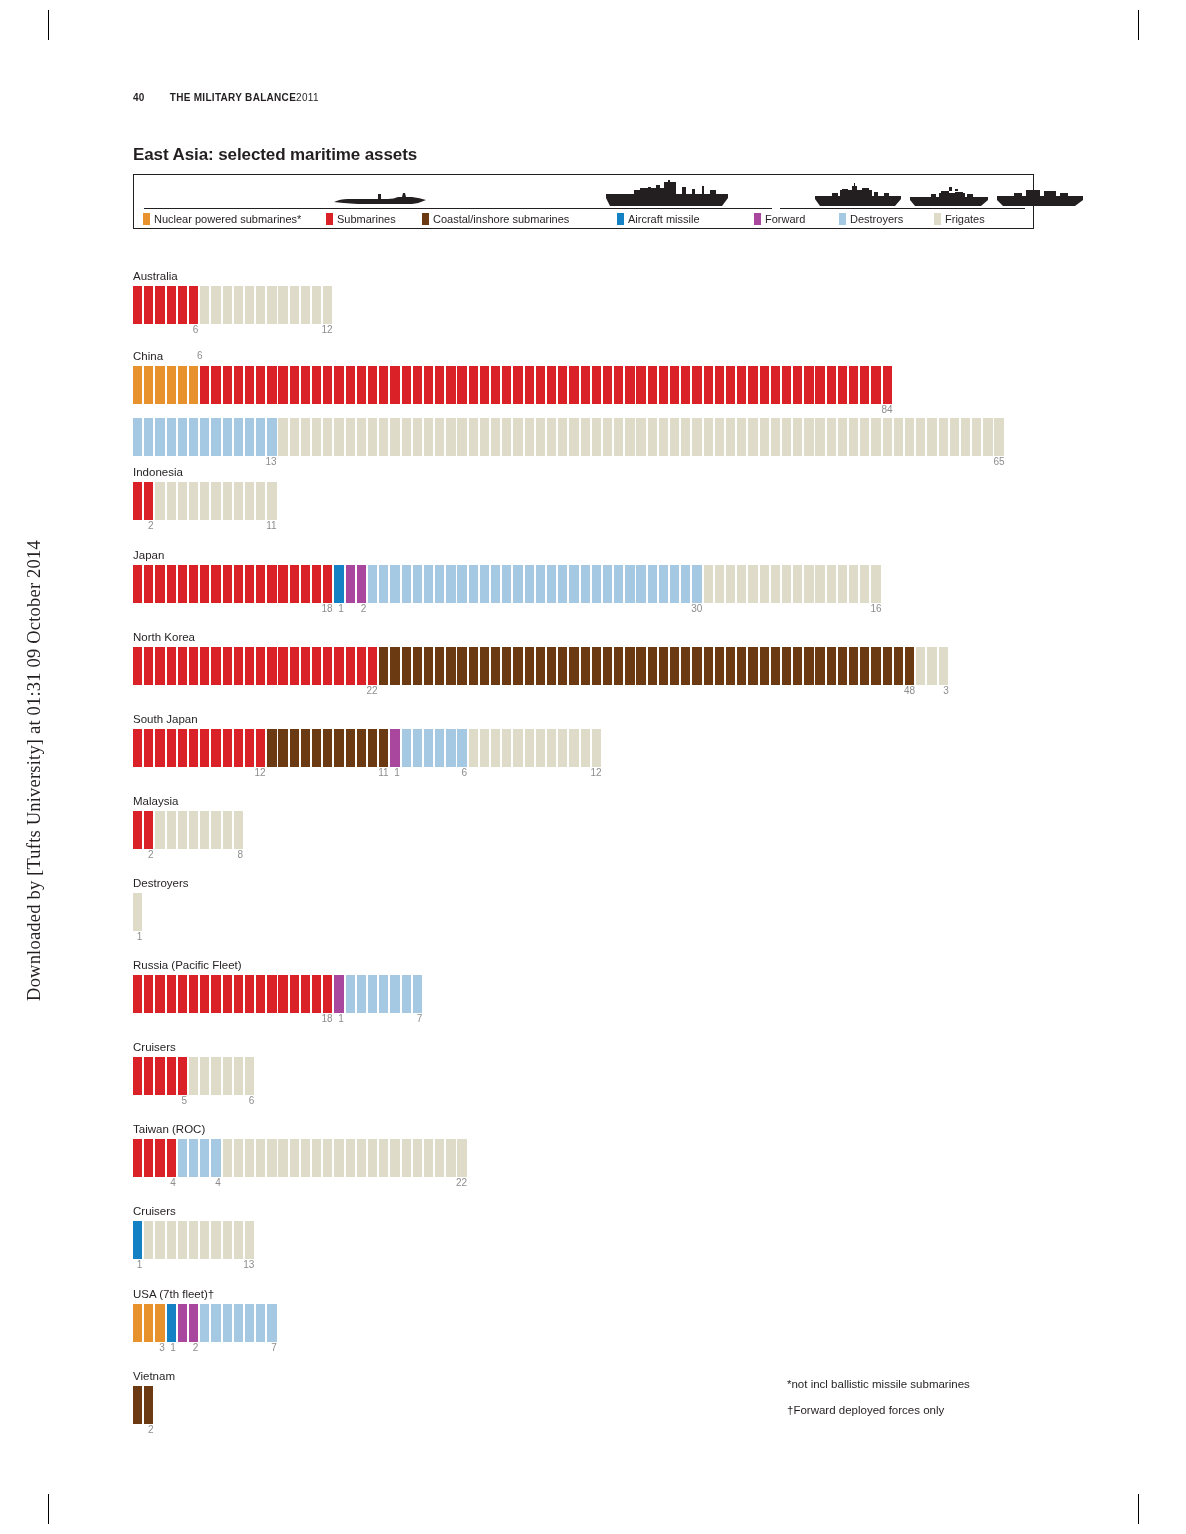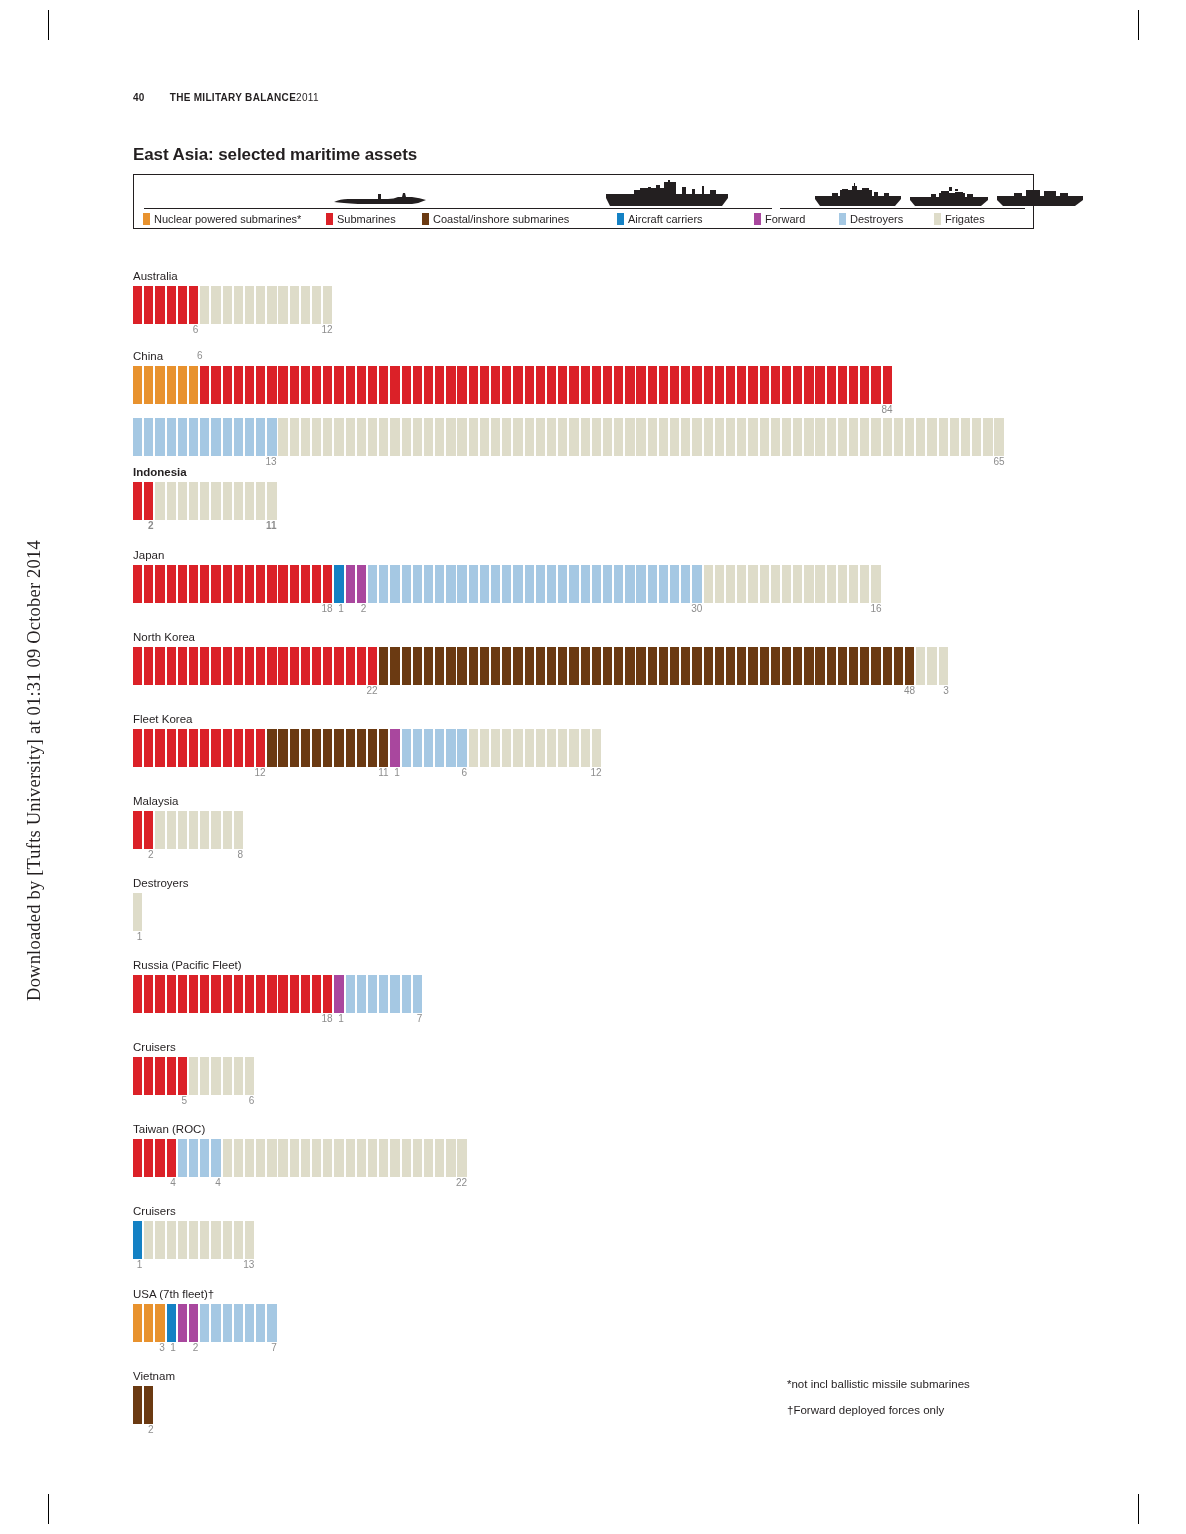--- a/index.html
+++ b/index.html
@@ -180,21 +180,21 @@
     <div class="legend-item" style="left:192px;">
       <span class="legend-swatch" style="background:#DB2128;"></span>
       <span class="legend-label">Submarines</span>
     </div>
     <div class="legend-item" style="left:288px;">
       <span class="legend-swatch" style="background:#6B3A12;"></span>
       <span class="legend-label">Coastal/inshore submarines</span>
     </div>
     <div class="legend-item" style="left:483px;">
       <span class="legend-swatch" style="background:#1481C4;"></span>
-      <span class="legend-label">Aircraft carriers</span>
+      <span class="legend-label">Aircraft missile</span>
     </div>
     <div class="legend-item" style="left:620px;">
       <span class="legend-swatch" style="background:#A9479E;"></span>
       <span class="legend-label">Forward</span>
     </div>
     <div class="legend-item" style="left:705px;">
       <span class="legend-swatch" style="background:#A5C8E3;"></span>
       <span class="legend-label">Destroyers</span>
     </div>
     <div class="legend-item" style="left:800px;">
@@ -225,21 +225,21 @@
         <div class="tick" style="left: 747.7px; width: 12px; text-align: right;">84</div>
       </div>
       <div class="bar-line">
         <div class="bar-track"><span class="seg" style="background: rgb(165, 200, 227); width: 9.3px; margin-right: 1.9px;"></span><span class="seg" style="background: rgb(165, 200, 227); width: 9.3px; margin-right: 1.9px;"></span><span class="seg" style="background: rgb(165, 200, 227); width: 9.3px; margin-right: 1.9px;"></span><span class="seg" style="background: rgb(165, 200, 227); width: 9.3px; margin-right: 1.9px;"></span><span class="seg" style="background: rgb(165, 200, 227); width: 9.3px; margin-right: 1.9px;"></span><span class="seg" style="background: rgb(165, 200, 227); width: 9.3px; margin-right: 1.9px;"></span><span class="seg" style="background: rgb(165, 200, 227); width: 9.3px; margin-right: 1.9px;"></span><span class="seg" style="background: rgb(165, 200, 227); width: 9.3px; margin-right: 1.9px;"></span><span class="seg" style="background: rgb(165, 200, 227); width: 9.3px; margin-right: 1.9px;"></span><span class="seg" style="background: rgb(165, 200, 227); width: 9.3px; margin-right: 1.9px;"></span><span class="seg" style="background: rgb(165, 200, 227); width: 9.3px; margin-right: 1.9px;"></span><span class="seg" style="background: rgb(165, 200, 227); width: 9.3px; margin-right: 1.9px;"></span><span class="seg" style="background: rgb(165, 200, 227); width: 9.3px; margin-right: 1.9px;"></span><span class="seg" style="background: rgb(222, 220, 201); width: 9.3px; margin-right: 1.9px;"></span><span class="seg" style="background: rgb(222, 220, 201); width: 9.3px; margin-right: 1.9px;"></span><span class="seg" style="background: rgb(222, 220, 201); width: 9.3px; margin-right: 1.9px;"></span><span class="seg" style="background: rgb(222, 220, 201); width: 9.3px; margin-right: 1.9px;"></span><span class="seg" style="background: rgb(222, 220, 201); width: 9.3px; margin-right: 1.9px;"></span><span class="seg" style="background: rgb(222, 220, 201); width: 9.3px; margin-right: 1.9px;"></span><span class="seg" style="background: rgb(222, 220, 201); width: 9.3px; margin-right: 1.9px;"></span><span class="seg" style="background: rgb(222, 220, 201); width: 9.3px; margin-right: 1.9px;"></span><span class="seg" style="background: rgb(222, 220, 201); width: 9.3px; margin-right: 1.9px;"></span><span class="seg" style="background: rgb(222, 220, 201); width: 9.3px; margin-right: 1.9px;"></span><span class="seg" style="background: rgb(222, 220, 201); width: 9.3px; margin-right: 1.9px;"></span><span class="seg" style="background: rgb(222, 220, 201); width: 9.3px; margin-right: 1.9px;"></span><span class="seg" style="background: rgb(222, 220, 201); width: 9.3px; margin-right: 1.9px;"></span><span class="seg" style="background: rgb(222, 220, 201); width: 9.3px; margin-right: 1.9px;"></span><span class="seg" style="background: rgb(222, 220, 201); width: 9.3px; margin-right: 1.9px;"></span><span class="seg" style="background: rgb(222, 220, 201); width: 9.3px; margin-right: 1.9px;"></span><span class="seg" style="background: rgb(222, 220, 201); width: 9.3px; margin-right: 1.9px;"></span><span class="seg" style="background: rgb(222, 220, 201); width: 9.3px; margin-right: 1.9px;"></span><span class="seg" style="background: rgb(222, 220, 201); width: 9.3px; margin-right: 1.9px;"></span><span class="seg" style="background: rgb(222, 220, 201); width: 9.3px; margin-right: 1.9px;"></span><span class="seg" style="background: rgb(222, 220, 201); width: 9.3px; margin-right: 1.9px;"></span><span class="seg" style="background: rgb(222, 220, 201); width: 9.3px; margin-right: 1.9px;"></span><span class="seg" style="background: rgb(222, 220, 201); width: 9.3px; margin-right: 1.9px;"></span><span class="seg" style="background: rgb(222, 220, 201); width: 9.3px; margin-right: 1.9px;"></span><span class="seg" style="background: rgb(222, 220, 201); width: 9.3px; margin-right: 1.9px;"></span><span class="seg" style="background: rgb(222, 220, 201); width: 9.3px; margin-right: 1.9px;"></span><span class="seg" style="background: rgb(222, 220, 201); width: 9.3px; margin-right: 1.9px;"></span><span class="seg" style="background: rgb(222, 220, 201); width: 9.3px; margin-right: 1.9px;"></span><span class="seg" style="background: rgb(222, 220, 201); width: 9.3px; margin-right: 1.9px;"></span><span class="seg" style="background: rgb(222, 220, 201); width: 9.3px; margin-right: 1.9px;"></span><span class="seg" style="background: rgb(222, 220, 201); width: 9.3px; margin-right: 1.9px;"></span><span class="seg" style="background: rgb(222, 220, 201); width: 9.3px; margin-right: 1.9px;"></span><span class="seg" style="background: rgb(222, 220, 201); width: 9.3px; margin-right: 1.9px;"></span><span class="seg" style="background: rgb(222, 220, 201); width: 9.3px; margin-right: 1.9px;"></span><span class="seg" style="background: rgb(222, 220, 201); width: 9.3px; margin-right: 1.9px;"></span><span class="seg" style="background: rgb(222, 220, 201); width: 9.3px; margin-right: 1.9px;"></span><span class="seg" style="background: rgb(222, 220, 201); width: 9.3px; margin-right: 1.9px;"></span><span class="seg" style="background: rgb(222, 220, 201); width: 9.3px; margin-right: 1.9px;"></span><span class="seg" style="background: rgb(222, 220, 201); width: 9.3px; margin-right: 1.9px;"></span><span class="seg" style="background: rgb(222, 220, 201); width: 9.3px; margin-right: 1.9px;"></span><span class="seg" style="background: rgb(222, 220, 201); width: 9.3px; margin-right: 1.9px;"></span><span class="seg" style="background: rgb(222, 220, 201); width: 9.3px; margin-right: 1.9px;"></span><span class="seg" style="background: rgb(222, 220, 201); width: 9.3px; margin-right: 1.9px;"></span><span class="seg" style="background: rgb(222, 220, 201); width: 9.3px; margin-right: 1.9px;"></span><span class="seg" style="background: rgb(222, 220, 201); width: 9.3px; margin-right: 1.9px;"></span><span class="seg" style="background: rgb(222, 220, 201); width: 9.3px; margin-right: 1.9px;"></span><span class="seg" style="background: rgb(222, 220, 201); width: 9.3px; margin-right: 1.9px;"></span><span class="seg" style="background: rgb(222, 220, 201); width: 9.3px; margin-right: 1.9px;"></span><span class="seg" style="background: rgb(222, 220, 201); width: 9.3px; margin-right: 1.9px;"></span><span class="seg" style="background: rgb(222, 220, 201); width: 9.3px; margin-right: 1.9px;"></span><span class="seg" style="background: rgb(222, 220, 201); width: 9.3px; margin-right: 1.9px;"></span><span class="seg" style="background: rgb(222, 220, 201); width: 9.3px; margin-right: 1.9px;"></span><span class="seg" style="background: rgb(222, 220, 201); width: 9.3px; margin-right: 1.9px;"></span><span class="seg" style="background: rgb(222, 220, 201); width: 9.3px; margin-right: 1.9px;"></span><span class="seg" style="background: rgb(222, 220, 201); width: 9.3px; margin-right: 1.9px;"></span><span class="seg" style="background: rgb(222, 220, 201); width: 9.3px; margin-right: 1.9px;"></span><span class="seg" style="background: rgb(222, 220, 201); width: 9.3px; margin-right: 1.9px;"></span><span class="seg" style="background: rgb(222, 220, 201); width: 9.3px; margin-right: 1.9px;"></span><span class="seg" style="background: rgb(222, 220, 201); width: 9.3px; margin-right: 1.9px;"></span><span class="seg" style="background: rgb(222, 220, 201); width: 9.3px; margin-right: 1.9px;"></span><span class="seg" style="background: rgb(222, 220, 201); width: 9.3px; margin-right: 1.9px;"></span><span class="seg" style="background: rgb(222, 220, 201); width: 9.3px; margin-right: 1.9px;"></span><span class="seg" style="background: rgb(222, 220, 201); width: 9.3px; margin-right: 1.9px;"></span><span class="seg" style="background: rgb(222, 220, 201); width: 9.3px; margin-right: 1.9px;"></span><span class="seg" style="background: rgb(222, 220, 201); width: 9.3px; margin-right: 1.9px;"></span></div>
       </div>
       <div class="tick-row">
         <div class="tick" style="left: 131.7px; width: 12px; text-align: right;">13</div>
         <div class="tick" style="left: 859.7px; width: 12px; text-align: right;">65</div>
       </div>
     </div>
-    <div class="country-row" style="top: 466px; font-weight: bold;">
+    <div class="country-row" style="top: 466px;">
       <div class="country-name">Indonesia</div>
       <div class="bar-line">
         <div class="bar-track"><span class="seg" style="background: rgb(219, 33, 40); width: 9.3px; margin-right: 1.9px;"></span><span class="seg" style="background: rgb(219, 33, 40); width: 9.3px; margin-right: 1.9px;"></span><span class="seg" style="background: rgb(222, 220, 201); width: 9.3px; margin-right: 1.9px;"></span><span class="seg" style="background: rgb(222, 220, 201); width: 9.3px; margin-right: 1.9px;"></span><span class="seg" style="background: rgb(222, 220, 201); width: 9.3px; margin-right: 1.9px;"></span><span class="seg" style="background: rgb(222, 220, 201); width: 9.3px; margin-right: 1.9px;"></span><span class="seg" style="background: rgb(222, 220, 201); width: 9.3px; margin-right: 1.9px;"></span><span class="seg" style="background: rgb(222, 220, 201); width: 9.3px; margin-right: 1.9px;"></span><span class="seg" style="background: rgb(222, 220, 201); width: 9.3px; margin-right: 1.9px;"></span><span class="seg" style="background: rgb(222, 220, 201); width: 9.3px; margin-right: 1.9px;"></span><span class="seg" style="background: rgb(222, 220, 201); width: 9.3px; margin-right: 1.9px;"></span><span class="seg" style="background: rgb(222, 220, 201); width: 9.3px; margin-right: 1.9px;"></span><span class="seg" style="background: rgb(222, 220, 201); width: 9.3px; margin-right: 1.9px;"></span></div>
       </div>
       <div class="tick-row">
         <div class="tick" style="left: 8.5px; width: 12px; text-align: right;">2</div>
         <div class="tick" style="left: 131.7px; width: 12px; text-align: right;">11</div>
       </div>
     </div>
     <div class="country-row" style="top: 549px;">
@@ -260,21 +260,21 @@
       <div class="bar-line">
         <div class="bar-track"><span class="seg" style="background: rgb(219, 33, 40); width: 9.3px; margin-right: 1.9px;"></span><span class="seg" style="background: rgb(219, 33, 40); width: 9.3px; margin-right: 1.9px;"></span><span class="seg" style="background: rgb(219, 33, 40); width: 9.3px; margin-right: 1.9px;"></span><span class="seg" style="background: rgb(219, 33, 40); width: 9.3px; margin-right: 1.9px;"></span><span class="seg" style="background: rgb(219, 33, 40); width: 9.3px; margin-right: 1.9px;"></span><span class="seg" style="background: rgb(219, 33, 40); width: 9.3px; margin-right: 1.9px;"></span><span class="seg" style="background: rgb(219, 33, 40); width: 9.3px; margin-right: 1.9px;"></span><span class="seg" style="background: rgb(219, 33, 40); width: 9.3px; margin-right: 1.9px;"></span><span class="seg" style="background: rgb(219, 33, 40); width: 9.3px; margin-right: 1.9px;"></span><span class="seg" style="background: rgb(219, 33, 40); width: 9.3px; margin-right: 1.9px;"></span><span class="seg" style="background: rgb(219, 33, 40); width: 9.3px; margin-right: 1.9px;"></span><span class="seg" style="background: rgb(219, 33, 40); width: 9.3px; margin-right: 1.9px;"></span><span class="seg" style="background: rgb(219, 33, 40); width: 9.3px; margin-right: 1.9px;"></span><span class="seg" style="background: rgb(219, 33, 40); width: 9.3px; margin-right: 1.9px;"></span><span class="seg" style="background: rgb(219, 33, 40); width: 9.3px; margin-right: 1.9px;"></span><span class="seg" style="background: rgb(219, 33, 40); width: 9.3px; margin-right: 1.9px;"></span><span class="seg" style="background: rgb(219, 33, 40); width: 9.3px; margin-right: 1.9px;"></span><span class="seg" style="background: rgb(219, 33, 40); width: 9.3px; margin-right: 1.9px;"></span><span class="seg" style="background: rgb(219, 33, 40); width: 9.3px; margin-right: 1.9px;"></span><span class="seg" style="background: rgb(219, 33, 40); width: 9.3px; margin-right: 1.9px;"></span><span class="seg" style="background: rgb(219, 33, 40); width: 9.3px; margin-right: 1.9px;"></span><span class="seg" style="background: rgb(219, 33, 40); width: 9.3px; margin-right: 1.9px;"></span><span class="seg" style="background: rgb(107, 58, 18); width: 9.3px; margin-right: 1.9px;"></span><span class="seg" style="background: rgb(107, 58, 18); width: 9.3px; margin-right: 1.9px;"></span><span class="seg" style="background: rgb(107, 58, 18); width: 9.3px; margin-right: 1.9px;"></span><span class="seg" style="background: rgb(107, 58, 18); width: 9.3px; margin-right: 1.9px;"></span><span class="seg" style="background: rgb(107, 58, 18); width: 9.3px; margin-right: 1.9px;"></span><span class="seg" style="background: rgb(107, 58, 18); width: 9.3px; margin-right: 1.9px;"></span><span class="seg" style="background: rgb(107, 58, 18); width: 9.3px; margin-right: 1.9px;"></span><span class="seg" style="background: rgb(107, 58, 18); width: 9.3px; margin-right: 1.9px;"></span><span class="seg" style="background: rgb(107, 58, 18); width: 9.3px; margin-right: 1.9px;"></span><span class="seg" style="background: rgb(107, 58, 18); width: 9.3px; margin-right: 1.9px;"></span><span class="seg" style="background: rgb(107, 58, 18); width: 9.3px; margin-right: 1.9px;"></span><span class="seg" style="background: rgb(107, 58, 18); width: 9.3px; margin-right: 1.9px;"></span><span class="seg" style="background: rgb(107, 58, 18); width: 9.3px; margin-right: 1.9px;"></span><span class="seg" style="background: rgb(107, 58, 18); width: 9.3px; margin-right: 1.9px;"></span><span class="seg" style="background: rgb(107, 58, 18); width: 9.3px; margin-right: 1.9px;"></span><span class="seg" style="background: rgb(107, 58, 18); width: 9.3px; margin-right: 1.9px;"></span><span class="seg" style="background: rgb(107, 58, 18); width: 9.3px; margin-right: 1.9px;"></span><span class="seg" style="background: rgb(107, 58, 18); width: 9.3px; margin-right: 1.9px;"></span><span class="seg" style="background: rgb(107, 58, 18); width: 9.3px; margin-right: 1.9px;"></span><span class="seg" style="background: rgb(107, 58, 18); width: 9.3px; margin-right: 1.9px;"></span><span class="seg" style="background: rgb(107, 58, 18); width: 9.3px; margin-right: 1.9px;"></span><span class="seg" style="background: rgb(107, 58, 18); width: 9.3px; margin-right: 1.9px;"></span><span class="seg" style="background: rgb(107, 58, 18); width: 9.3px; margin-right: 1.9px;"></span><span class="seg" style="background: rgb(107, 58, 18); width: 9.3px; margin-right: 1.9px;"></span><span class="seg" style="background: rgb(107, 58, 18); width: 9.3px; margin-right: 1.9px;"></span><span class="seg" style="background: rgb(107, 58, 18); width: 9.3px; margin-right: 1.9px;"></span><span class="seg" style="background: rgb(107, 58, 18); width: 9.3px; margin-right: 1.9px;"></span><span class="seg" style="background: rgb(107, 58, 18); width: 9.3px; margin-right: 1.9px;"></span><span class="seg" style="background: rgb(107, 58, 18); width: 9.3px; margin-right: 1.9px;"></span><span class="seg" style="background: rgb(107, 58, 18); width: 9.3px; margin-right: 1.9px;"></span><span class="seg" style="background: rgb(107, 58, 18); width: 9.3px; margin-right: 1.9px;"></span><span class="seg" style="background: rgb(107, 58, 18); width: 9.3px; margin-right: 1.9px;"></span><span class="seg" style="background: rgb(107, 58, 18); width: 9.3px; margin-right: 1.9px;"></span><span class="seg" style="background: rgb(107, 58, 18); width: 9.3px; margin-right: 1.9px;"></span><span class="seg" style="background: rgb(107, 58, 18); width: 9.3px; margin-right: 1.9px;"></span><span class="seg" style="background: rgb(107, 58, 18); width: 9.3px; margin-right: 1.9px;"></span><span class="seg" style="background: rgb(107, 58, 18); width: 9.3px; margin-right: 1.9px;"></span><span class="seg" style="background: rgb(107, 58, 18); width: 9.3px; margin-right: 1.9px;"></span><span class="seg" style="background: rgb(107, 58, 18); width: 9.3px; margin-right: 1.9px;"></span><span class="seg" style="background: rgb(107, 58, 18); width: 9.3px; margin-right: 1.9px;"></span><span class="seg" style="background: rgb(107, 58, 18); width: 9.3px; margin-right: 1.9px;"></span><span class="seg" style="background: rgb(107, 58, 18); width: 9.3px; margin-right: 1.9px;"></span><span class="seg" style="background: rgb(107, 58, 18); width: 9.3px; margin-right: 1.9px;"></span><span class="seg" style="background: rgb(107, 58, 18); width: 9.3px; margin-right: 1.9px;"></span><span class="seg" style="background: rgb(107, 58, 18); width: 9.3px; margin-right: 1.9px;"></span><span class="seg" style="background: rgb(107, 58, 18); width: 9.3px; margin-right: 1.9px;"></span><span class="seg" style="background: rgb(107, 58, 18); width: 9.3px; margin-right: 1.9px;"></span><span class="seg" style="background: rgb(107, 58, 18); width: 9.3px; margin-right: 1.9px;"></span><span class="seg" style="background: rgb(222, 220, 201); width: 9.3px; margin-right: 1.9px;"></span><span class="seg" style="background: rgb(222, 220, 201); width: 9.3px; margin-right: 1.9px;"></span><span class="seg" style="background: rgb(222, 220, 201); width: 9.3px; margin-right: 1.9px;"></span></div>
       </div>
       <div class="tick-row">
         <div class="tick" style="left: 232.5px; width: 12px; text-align: right;">22</div>
         <div class="tick" style="left: 770.1px; width: 12px; text-align: right;">48</div>
         <div class="tick" style="left: 803.7px; width: 12px; text-align: right;">3</div>
       </div>
     </div>
     <div class="country-row" style="top: 713px;">
-      <div class="country-name">Fleet Korea</div>
+      <div class="country-name">South Japan</div>
       <div class="bar-line">
         <div class="bar-track"><span class="seg" style="background: rgb(219, 33, 40); width: 9.3px; margin-right: 1.9px;"></span><span class="seg" style="background: rgb(219, 33, 40); width: 9.3px; margin-right: 1.9px;"></span><span class="seg" style="background: rgb(219, 33, 40); width: 9.3px; margin-right: 1.9px;"></span><span class="seg" style="background: rgb(219, 33, 40); width: 9.3px; margin-right: 1.9px;"></span><span class="seg" style="background: rgb(219, 33, 40); width: 9.3px; margin-right: 1.9px;"></span><span class="seg" style="background: rgb(219, 33, 40); width: 9.3px; margin-right: 1.9px;"></span><span class="seg" style="background: rgb(219, 33, 40); width: 9.3px; margin-right: 1.9px;"></span><span class="seg" style="background: rgb(219, 33, 40); width: 9.3px; margin-right: 1.9px;"></span><span class="seg" style="background: rgb(219, 33, 40); width: 9.3px; margin-right: 1.9px;"></span><span class="seg" style="background: rgb(219, 33, 40); width: 9.3px; margin-right: 1.9px;"></span><span class="seg" style="background: rgb(219, 33, 40); width: 9.3px; margin-right: 1.9px;"></span><span class="seg" style="background: rgb(219, 33, 40); width: 9.3px; margin-right: 1.9px;"></span><span class="seg" style="background: rgb(107, 58, 18); width: 9.3px; margin-right: 1.9px;"></span><span class="seg" style="background: rgb(107, 58, 18); width: 9.3px; margin-right: 1.9px;"></span><span class="seg" style="background: rgb(107, 58, 18); width: 9.3px; margin-right: 1.9px;"></span><span class="seg" style="background: rgb(107, 58, 18); width: 9.3px; margin-right: 1.9px;"></span><span class="seg" style="background: rgb(107, 58, 18); width: 9.3px; margin-right: 1.9px;"></span><span class="seg" style="background: rgb(107, 58, 18); width: 9.3px; margin-right: 1.9px;"></span><span class="seg" style="background: rgb(107, 58, 18); width: 9.3px; margin-right: 1.9px;"></span><span class="seg" style="background: rgb(107, 58, 18); width: 9.3px; margin-right: 1.9px;"></span><span class="seg" style="background: rgb(107, 58, 18); width: 9.3px; margin-right: 1.9px;"></span><span class="seg" style="background: rgb(107, 58, 18); width: 9.3px; margin-right: 1.9px;"></span><span class="seg" style="background: rgb(107, 58, 18); width: 9.3px; margin-right: 1.9px;"></span><span class="seg" style="background: rgb(169, 71, 158); width: 9.3px; margin-right: 1.9px;"></span><span class="seg" style="background: rgb(165, 200, 227); width: 9.3px; margin-right: 1.9px;"></span><span class="seg" style="background: rgb(165, 200, 227); width: 9.3px; margin-right: 1.9px;"></span><span class="seg" style="background: rgb(165, 200, 227); width: 9.3px; margin-right: 1.9px;"></span><span class="seg" style="background: rgb(165, 200, 227); width: 9.3px; margin-right: 1.9px;"></span><span class="seg" style="background: rgb(165, 200, 227); width: 9.3px; margin-right: 1.9px;"></span><span class="seg" style="background: rgb(165, 200, 227); width: 9.3px; margin-right: 1.9px;"></span><span class="seg" style="background: rgb(222, 220, 201); width: 9.3px; margin-right: 1.9px;"></span><span class="seg" style="background: rgb(222, 220, 201); width: 9.3px; margin-right: 1.9px;"></span><span class="seg" style="background: rgb(222, 220, 201); width: 9.3px; margin-right: 1.9px;"></span><span class="seg" style="background: rgb(222, 220, 201); width: 9.3px; margin-right: 1.9px;"></span><span class="seg" style="background: rgb(222, 220, 201); width: 9.3px; margin-right: 1.9px;"></span><span class="seg" style="background: rgb(222, 220, 201); width: 9.3px; margin-right: 1.9px;"></span><span class="seg" style="background: rgb(222, 220, 201); width: 9.3px; margin-right: 1.9px;"></span><span class="seg" style="background: rgb(222, 220, 201); width: 9.3px; margin-right: 1.9px;"></span><span class="seg" style="background: rgb(222, 220, 201); width: 9.3px; margin-right: 1.9px;"></span><span class="seg" style="background: rgb(222, 220, 201); width: 9.3px; margin-right: 1.9px;"></span><span class="seg" style="background: rgb(222, 220, 201); width: 9.3px; margin-right: 1.9px;"></span><span class="seg" style="background: rgb(222, 220, 201); width: 9.3px; margin-right: 1.9px;"></span></div>
       </div>
       <div class="tick-row">
         <div class="tick" style="left: 120.5px; width: 12px; text-align: right;">12</div>
         <div class="tick" style="left: 243.7px; width: 12px; text-align: right;">11</div>
         <div class="tick" style="left: 254.9px; width: 12px; text-align: right;">1</div>
         <div class="tick" style="left: 322.1px; width: 12px; text-align: right;">6</div>
         <div class="tick" style="left: 456.5px; width: 12px; text-align: right;">12</div>
       </div>

